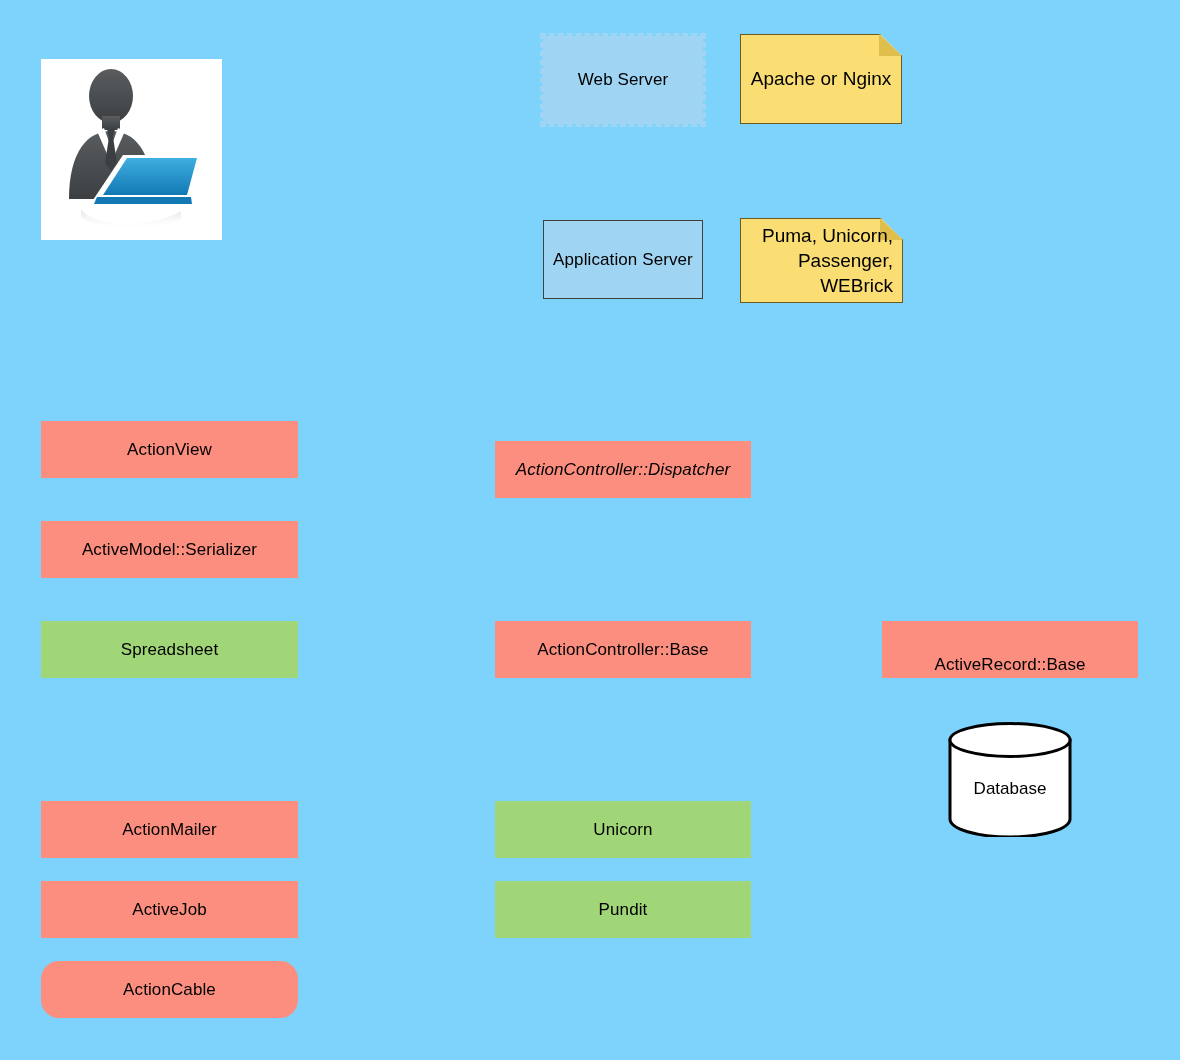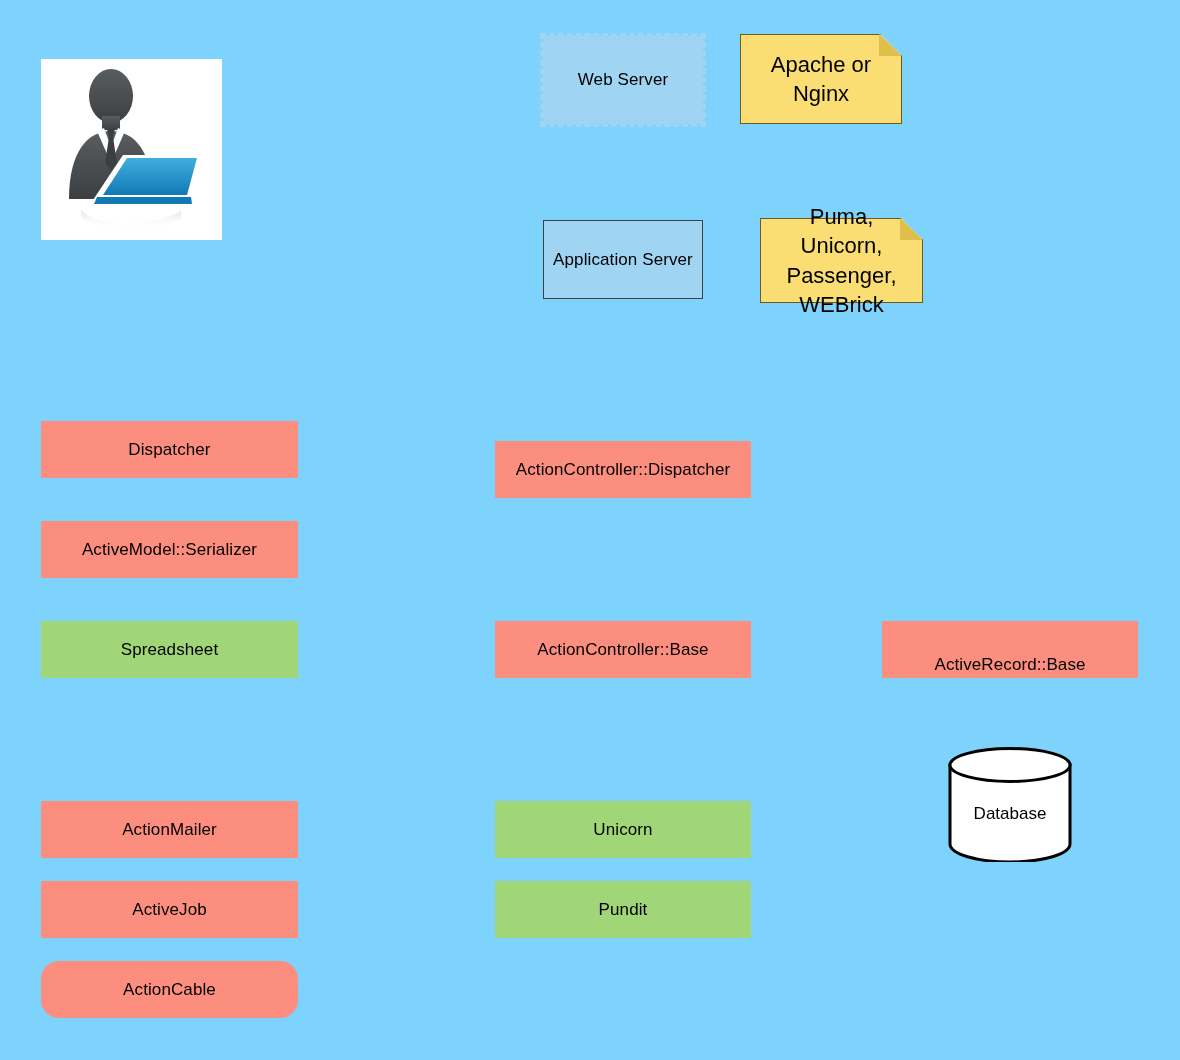--- a/index.html
+++ b/index.html
@@ -70,23 +70,23 @@
     background: #E0BE4C;
     clip-path: polygon(0 0, 100% 100%, 0 100%);
     border-right: 1px solid #6b5b1e;
   }
   .note .note-label {
     position: absolute;
     inset: 0;
     display: flex;
     align-items: center;
     justify-content: center;
-    text-align: center;
+    text-align: right;
     color: #000;
-    font-size: 22px;
+    font-size: 19px;
     line-height: 1.32;
     padding: 2px 10px;
     box-sizing: border-box;
   }
 
   
   .cylinder {
     position: absolute;
   }
   .cyl-label {
@@ -158,28 +158,28 @@
   <div class="note" style="left:740px; top:34px; width:162px; height:90px;">
     <div class="note-body"></div>
     <div class="note-fold"></div>
     <div class="note-label">Apache or Nginx</div>
   </div>
 
   <div class="node solid-blue" style="left:543px; top:220px; width:160px; height:79px;">
     <span>Application Server</span>
   </div>
 
-  <div class="note" style="left:760px; top:218px; width:163px; height:85px;padding-left:36px;">
+  <div class="note" style="left:740px; top:218px; width:163px; height:85px;padding-left:36px;">
     <div class="note-body"></div>
     <div class="note-fold"></div>
     <div class="note-label">Puma, Unicorn, Passenger, WEBrick</div>
   </div>
 
   <div class="node fill-salmon" style="left:41px; top:421px; width:257px; height:57px;">
-    <span>Dispatcher</span>
+    <span>ActionView</span>
   </div>
 
   <div class="node fill-salmon" style="left:41px; top:521px; width:257px; height:57px;text-align:center;">
     <span>ActiveModel::Serializer</span>
   </div>
 
   <div class="node fill-green" style="left:41px; top:621px; width:257px; height:57px;">
     <span>Spreadsheet</span>
   </div>
 
@@ -188,41 +188,41 @@
   </div>
 
   <div class="node fill-salmon" style="left:41px; top:881px; width:257px; height:57px;">
     <span>ActiveJob</span>
   </div>
 
   <div class="node fill-salmon" style="left:41px; top:961px; width:257px; height:57px;border-radius:18px;">
     <span>ActionCable</span>
   </div>
 
-  <div class="node fill-salmon" style="left:495px; top:441px; width:256px; height:57px;">
+  <div class="node fill-salmon" style="left:495px; top:441px; width:256px; height:57px;font-style:italic;">
     <span>ActionController::Dispatcher</span>
   </div>
 
   <div class="node fill-salmon" style="left:495px; top:621px; width:256px; height:57px;">
     <span>ActionController::Base</span>
   </div>
 
   <div class="node fill-green" style="left:495px; top:801px; width:256px; height:57px;">
     <span>Unicorn</span>
   </div>
 
   <div class="node fill-green" style="left:495px; top:881px; width:256px; height:57px;">
     <span>Pundit</span>
   </div>
 
   <div class="node fill-salmon" style="left:882px; top:621px; width:256px; height:57px;align-items:flex-end;">
     <span>ActiveRecord::Base</span>
   </div>
 
-  <div class="cylinder" style="left:948px; top:747px; width:124px; height:115px;">
+  <div class="cylinder" style="left:948px; top:722px; width:124px; height:115px;">
     <svg viewBox="0 0 124 115" width="124" height="115" aria-hidden="true">
       <path d="M 2 18 L 2 97 A 60 18 0 0 0 122 97 L 122 18 Z" fill="#ffffff" stroke="#000000" stroke-width="3"></path>
       <ellipse cx="62" cy="18" rx="60" ry="16.5" fill="#ffffff" stroke="#000000" stroke-width="3"></ellipse>
     </svg>
     <div class="cyl-label">Database</div>
   </div>
 
 </div>
 
 </body></html>

